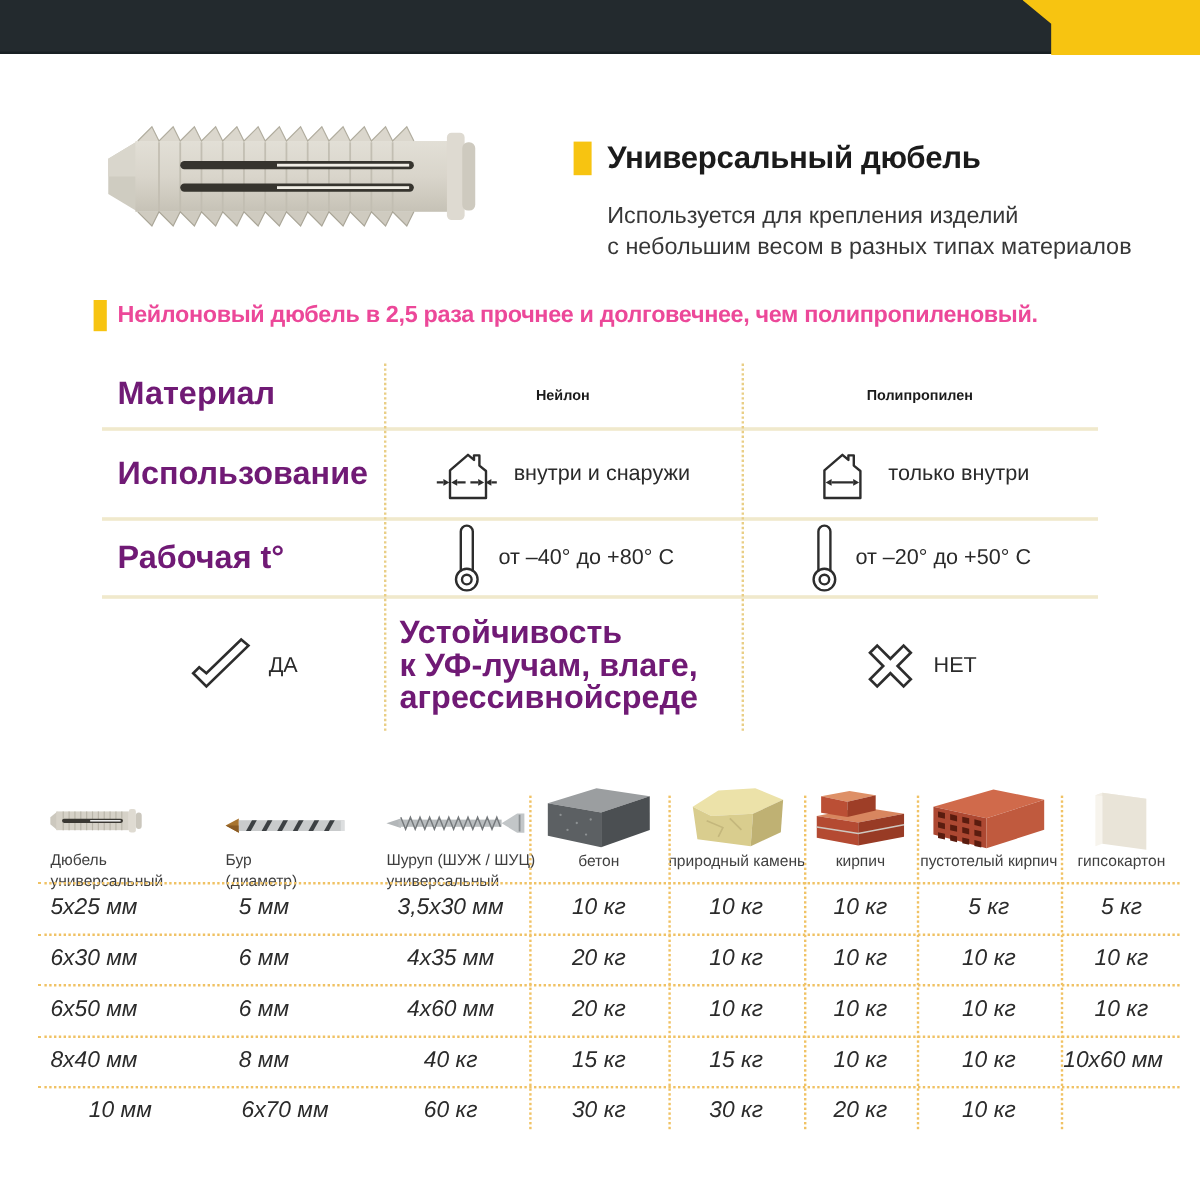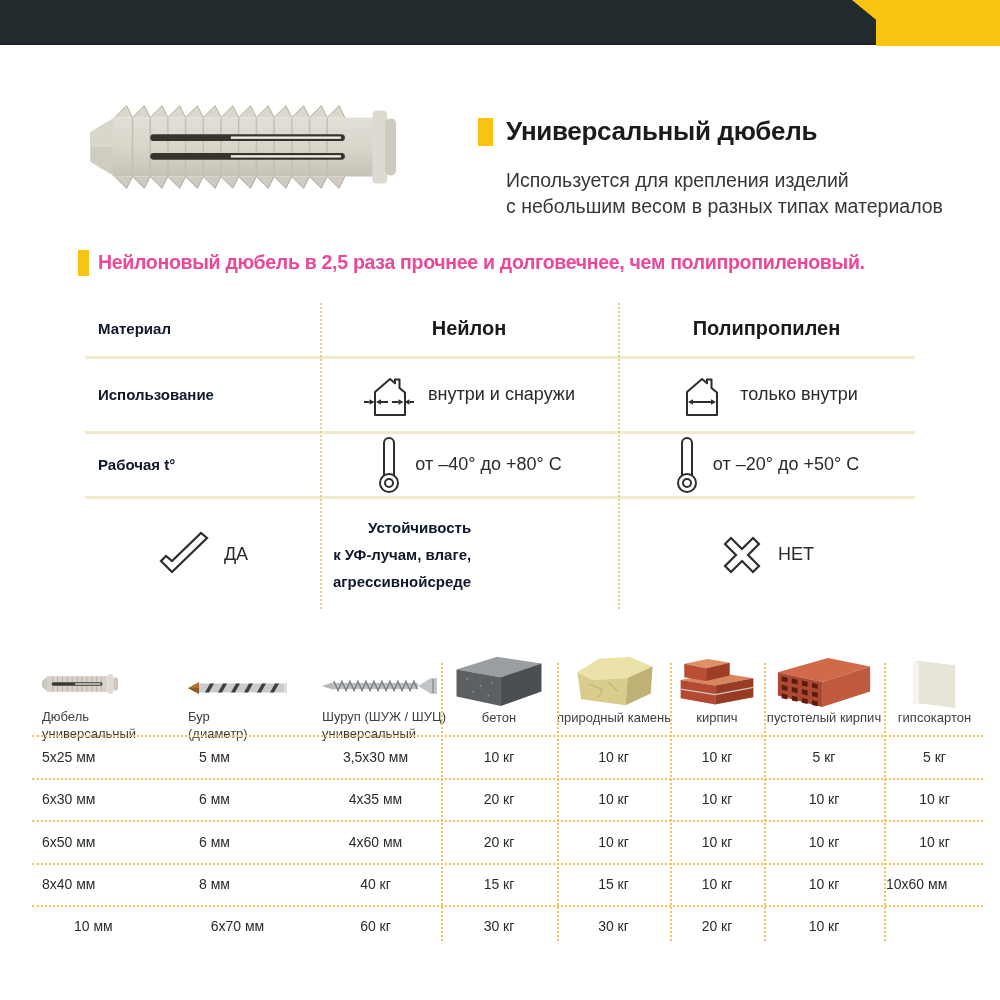--- a/index.html
+++ b/index.html
@@ -23,41 +23,41 @@
   .hero-desc{margin:20px 0 0 28px;font-size:19.5px;line-height:26px;color:#373737;}
 
   
   .statement{position:absolute;left:78px;top:249px;display:flex;align-items:flex-start;width:900px;}
   .statement p{margin:2px 0 0 9px;font-size:19.5px;font-weight:700;letter-spacing:-0.3px;color:#ec4899;}
 
   
   .compare{position:absolute;left:85px;top:300px;width:830px;height:312px;}
   .c-grid{display:grid;grid-template-columns:235px 298px 297px;grid-template-rows:57px 75px 65px 115px;width:830px;}
   .c-cell{display:flex;align-items:center;justify-content:center;gap:13px;font-size:18px;color:#2a2a2a;}
-  .c-cell.head{font-size:20px;font-weight:700;color:#1b1b1b;}
-  .c-cell.lab{justify-content:flex-start;padding-left:13px;font-size:15px;font-weight:700;color:#0f172a;line-height:27px;text-align:right;}
+  .c-cell.head{font-size:12px;font-weight:700;color:#1b1b1b;}
+  .c-cell.lab{justify-content:flex-start;padding-left:13px;font-size:27px;font-weight:700;color:#701a75;line-height:27px;}
   .c-hline{position:absolute;left:0;width:830px;height:3px;background:#f0e9cc;}
   .c-vline{position:absolute;top:3px;height:306px;width:0;border-left:2px dotted #e9ce85;}
   .icon{flex:0 0 auto;}
 
   
   .sizes{position:absolute;left:40px;top:657px;width:945px;height:290px;}
   .s-grid{display:grid;grid-template-columns:125px 145px 131px 116px 113px 94px 120px 101px;
           grid-template-rows:52px 26px 43px 42px 43px 42px 42px;width:945px;}
   .s-img{display:flex;align-items:flex-end;justify-content:center;}
   .s-img.h1{justify-content:flex-start;padding-left:0;}
   .s-img.h2{justify-content:flex-start;padding-left:22px;}
   .s-img.h3{justify-content:flex-start;padding-left:10px;}
   .s-img svg.lift{margin-bottom:13px;}
   .s-lab{font-size:13px;color:#3f3f3f;line-height:1.28;white-space:nowrap;}
   .s-lab.l1{padding-left:2px;}
   .s-lab.l2{padding-left:23px;}
   .s-lab.l3{padding-left:12px;}
   .s-lab.mat{text-align:center;padding-top:1px;}
-  .s-val{display:flex;align-items:center;justify-content:center;font-size:14px;color:#2b2b2b;}
+  .s-val{display:flex;align-items:center;justify-content:center;font-size:19px;color:#2b2b2b;font-style:italic;}
   .s-val.v1{justify-content:flex-start;padding-left:2px;}
   .s-val.v2{justify-content:flex-start;padding-left:34px;text-align:center;}
   .s-hline{position:absolute;left:-8px;width:951px;height:0;border-top:2px dotted #f0c264;}
   .s-vline{position:absolute;top:6px;height:278px;width:0;border-left:2px dotted #f0c264;}
 </style>
 </head>
 <body>
 
 <div class="page">
 

